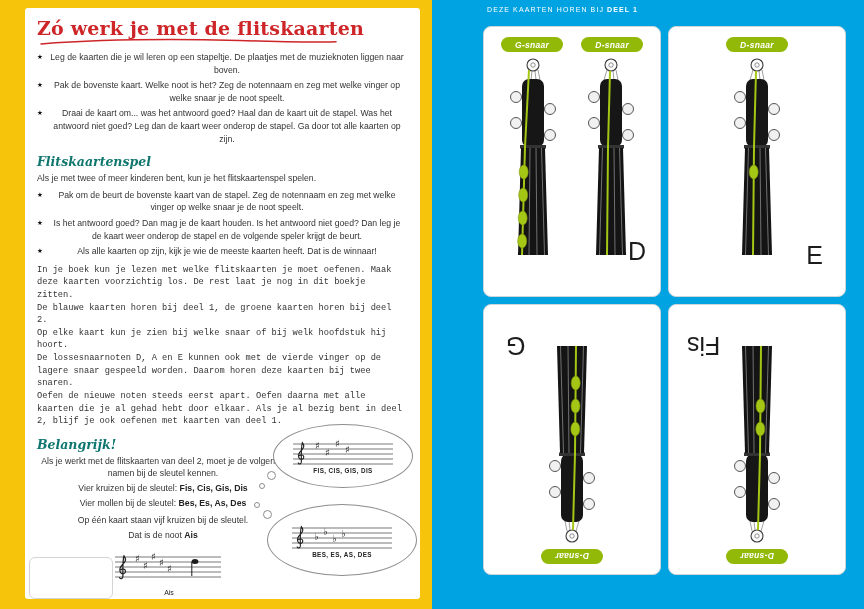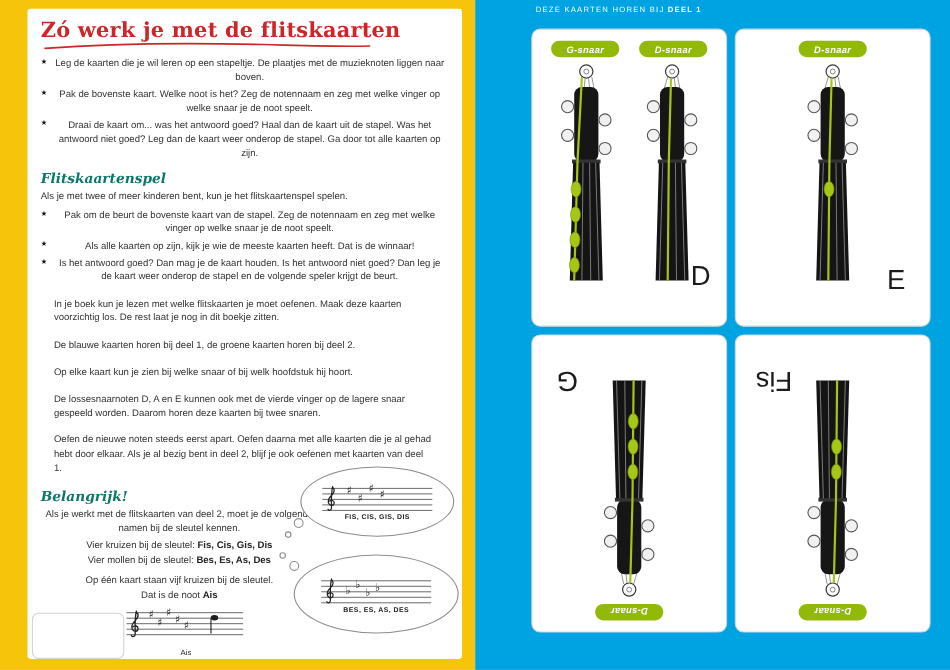--- a/index.html
+++ b/index.html
@@ -12,21 +12,21 @@
          padding:10px 14px 0 12px;box-sizing:border-box;}
   .title{font-family:"DejaVu Serif",serif;font-weight:700;color:#CE2528;
          font-size:19px;line-height:1.1;letter-spacing:.2px;margin:0;}
   .title-underline{display:block;margin:-1px 0 4px 2px;}
   .bullets{list-style:none;margin:4px 0 6px;padding:0;text-align:center;}
   .bullets li{position:relative;padding-left:11px;margin:0 0 3px;font-size:8.7px;line-height:1.45;color:#333;}
   .star{position:absolute;left:0;top:1px;font-size:6.5px;color:#111;}
   h2{font-family:"DejaVu Serif",serif;font-style:italic;font-weight:700;font-size:12.5px;
      color:#0f766e;margin:9px 0 3px;}
   .panel p{font-size:8.7px;line-height:1.45;color:#333;margin:0 0 2px;}
-  .tight p{margin:12px;}
+  .tight p{margin:0;font-family:Liberation Mono, monospace;}
   .narrow{max-width:252px;text-align:center;}
   .bold{font-weight:700;color:#222;}
 
   
   .bubble{position:absolute;}
   .cloud{background:#fff;border:1.4px solid #8d8d8d;border-radius:50%;display:flex;flex-direction:column;
          align-items:center;justify-content:center;box-sizing:border-box;}
   .bubble-label{font-size:6.3px;font-weight:700;letter-spacing:.4px;color:#222;margin-top:-2px;}
   .dot{position:absolute;background:#fff;border:1px solid #8d8d8d;border-radius:50%;}
   .staff-lines line{stroke:#555;stroke-width:.8;}
@@ -72,22 +72,22 @@
       <ul class="bullets">
         <li><span class="star">★</span><span>Leg de kaarten die je wil leren op een stapeltje. De plaatjes met de muzieknoten liggen naar boven.</span></li>
         <li><span class="star">★</span><span>Pak de bovenste kaart. Welke noot is het? Zeg de notennaam en zeg met welke vinger op welke snaar je de noot speelt.</span></li>
         <li><span class="star">★</span><span>Draai de kaart om... was het antwoord goed? Haal dan de kaart uit de stapel. Was het antwoord niet goed? Leg dan de kaart weer onderop de stapel. Ga door tot alle kaarten op zijn.</span></li>
       </ul>
 
       <h2>Flitskaartenspel</h2>
       <p>Als je met twee of meer kinderen bent, kun je het flitskaartenspel spelen.</p>
       <ul class="bullets">
         <li><span class="star">★</span><span>Pak om de beurt de bovenste kaart van de stapel. Zeg de notennaam en zeg met welke vinger op welke snaar je de noot speelt.</span></li>
+        <li><span class="star">★</span><span>Is het antwoord goed? Dan mag je de kaart houden. Is het antwoord niet goed? Dan leg je de kaart weer onderop de stapel en de volgende speler krijgt de beurt.</span></li>
         <li><span class="star">★</span><span>Als alle kaarten op zijn, kijk je wie de meeste kaarten heeft. Dat is de winnaar!</span></li>
-        <li><span class="star">★</span><span>Is het antwoord goed? Dan mag je de kaart houden. Is het antwoord niet goed? Dan leg je de kaart weer onderop de stapel en de volgende speler krijgt de beurt.</span></li>
       </ul>
 
       <div class="tight">
         <p>In je boek kun je lezen met welke flitskaarten je moet oefenen. Maak deze kaarten voorzichtig los. De rest laat je nog in dit boekje zitten.</p>
         <p>De blauwe kaarten horen bij deel 1, de groene kaarten horen bij deel 2.</p>
         <p>Op elke kaart kun je zien bij welke snaar of bij welk hoofdstuk hij hoort.</p>
         <p>De lossesnaarnoten D, A en E kunnen ook met de vierde vinger op de lagere snaar gespeeld worden. Daarom horen deze kaarten bij twee snaren.</p>
         <p>Oefen de nieuwe noten steeds eerst apart. Oefen daarna met alle kaarten die je al gehad hebt door elkaar. Als je al bezig bent in deel 2, blijf je ook oefenen met kaarten van deel 1.</p>
       </div>
 

